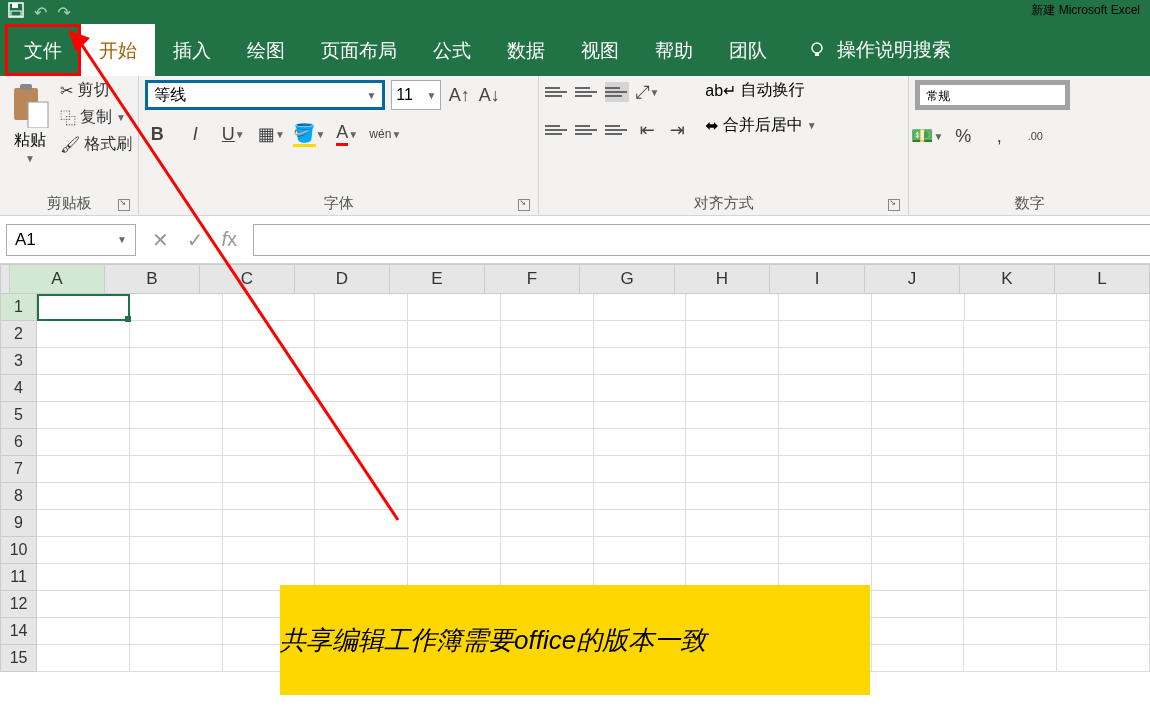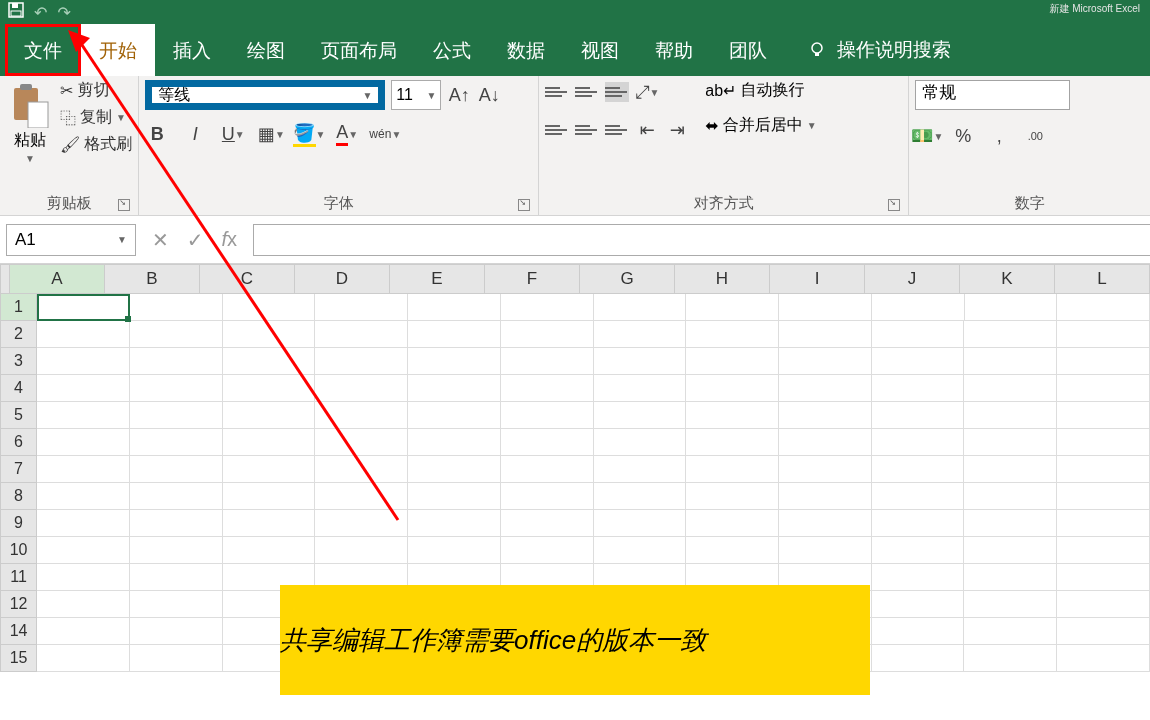--- a/index.html
+++ b/index.html
@@ -1,42 +1,42 @@
 <!DOCTYPE html>
 <html><head>
 <meta charset="utf-8">
 <style>
 * { box-sizing: border-box; margin: 0; padding: 0; font-family: "Microsoft YaHei", sans-serif; }
 body { width: 1150px; height: 720px; overflow: hidden; background: #fff; position: relative; }
 
 .title-bar { height: 24px; background: #217346; display: flex; align-items: center; padding: 0 8px; color: #fff; }
 .qat { display: flex; gap: 10px; align-items: center; }
 .qat svg { width: 16px; height: 16px; }
-.title-text { position: absolute; right: 10px; top: 2px; color: #e5e5e5; font-size: 10px; text-align: right; }
+.title-text { position: absolute; right: 10px; top: 2px; color: #000000; font-size: 12px; text-align: right; }
 
 .tabs { height: 52px; background: #217346; display: flex; padding-left: 5px; color: #fff; font-size: 19px; }
 .tab { padding: 14px 18px; cursor: pointer; }
 .tab.active { background: #fff; color: #a16207; }
 .tab.file { border: 3px solid #ff0000; padding: 11px 16px; }
 .search-area { display: flex; align-items: center; gap: 10px; margin-left: 22px; }
 .bulb { width: 20px; height: 20px; }
 
 .ribbon { height: 140px; background: #f3f2f1; border-bottom: 1px solid #d4d4d4; display: flex; }
 .group { border-right: 1px solid #d4d4d4; display: flex; flex-direction: column; padding: 4px 6px 0; position: relative; }
 .group-body { flex: 1; display: flex; gap: 6px; align-items: flex-start; }
 .group-label { text-align: center; font-size: 15px; color: #555; padding: 4px 0 2px; position: relative; }
 .dlg-launcher { position: absolute; right: 2px; bottom: 4px; width: 12px; height: 12px; border: 1px solid #888; }
 .dlg-launcher::after { content: "↘"; font-size: 8px; position: absolute; left: 0; top: -2px; }
 
 .btn-stack { display: flex; flex-direction: column; gap: 6px; font-size: 16px; color: #333; }
 .btn-row { display: flex; align-items: center; gap: 4px; cursor: pointer; }
 .paste-btn { display: flex; flex-direction: column; align-items: center; gap: 2px; cursor: pointer; padding: 4px; }
 .clipboard-icon { width: 40px; height: 44px; position: relative; }
 
-.font-select { width: 240px; height: 30px; border: 7px solid #0369a1; background: #fff; display: flex; align-items: center; padding: 0 6px; font-size: 16px; justify-content: space-between; }
+.font-select { width: 240px; height: 30px; border: 3px solid #0369a1; background: #fff; display: flex; align-items: center; padding: 0 6px; font-size: 16px; justify-content: space-between; }
 .size-select { width: 50px; height: 30px; border: 1px solid #ababab; background: #fff; display: flex; align-items: center; padding: 0 4px; font-size: 16px; justify-content: space-between; }
 .dd { font-size: 10px; color: #666; }
 
 .mini-btn { width: 24px; height: 24px; display: flex; align-items: center; justify-content: center; cursor: pointer; font-size: 18px; color: #444; }
 .mini-row { display: flex; gap: 6px; align-items: center; }
 
 .name-box { width: 130px; height: 32px; border: 1px solid #ababab; background: #fff; display: flex; align-items: center; padding: 0 8px; font-size: 17px; justify-content: space-between; margin: 8px 0 8px 6px; gap: 17px; }
 .formula-bar { display: flex; align-items: center; height: 48px; border-bottom: 1px solid #d4d4d4; }
 .fx-btns { display: flex; gap: 18px; padding: 0 16px; color: #999; font-size: 20px; }
 .fx-input { flex: 1; height: 32px; border: 1px solid #ababab; border-right: none; }
@@ -55,21 +55,21 @@
 .cell.active::after { content: ""; width: 6px; height: 6px; background: #217346; position: absolute; right: -3px; bottom: -3px; }
 
 .annotation { position: absolute; left: 280px; top: 585px; width: 590px; height: 110px; background: #ffd700; display: flex; align-items: center; justify-content: flex-start; font-size: 26px; font-style: italic; font-family: "STKaiti", cursive; }
 
 .arrow-svg { position: absolute; left: 68px; top: 30px; pointer-events: none; }
 
 .align-grid { display: grid; grid-template-columns: repeat(3, 24px); gap: 6px; }
 .align-btn { width: 24px; height: 20px; display: flex; flex-direction: column; justify-content: center; gap: 2px; cursor: pointer; }
 .align-btn span { height: 2px; background: #666; }
 .ab1 span:nth-child(1){width:60%} .ab1 span:nth-child(2){width:90%} .ab1 span:nth-child(3){width:70%}
-.nf-select { width: 155px; height: 30px; border: 1px solid #a3a3a3; background: #fff; padding: 0 6px; font-size: 17px; display: flex; align-items: flex-start; }
+.nf-select { width: 155px; height: 30px; border: 5px solid #a3a3a3; background: #fff; padding: 0 6px; font-size: 12px; display: flex; align-items: flex-end; }
 </style>
 </head>
 <body>
 
 <div class="title-bar">
   <div class="qat">
     <span><svg viewBox="0 0 16 16">
           <rect x="1" y="1" width="14" height="14" fill="none" stroke="#fff" stroke-width="1.5"></rect>
           <rect x="4" y="1" width="6" height="5" fill="#fff"></rect>
           <rect x="3" y="9" width="10" height="5" fill="none" stroke="#fff"></rect>

